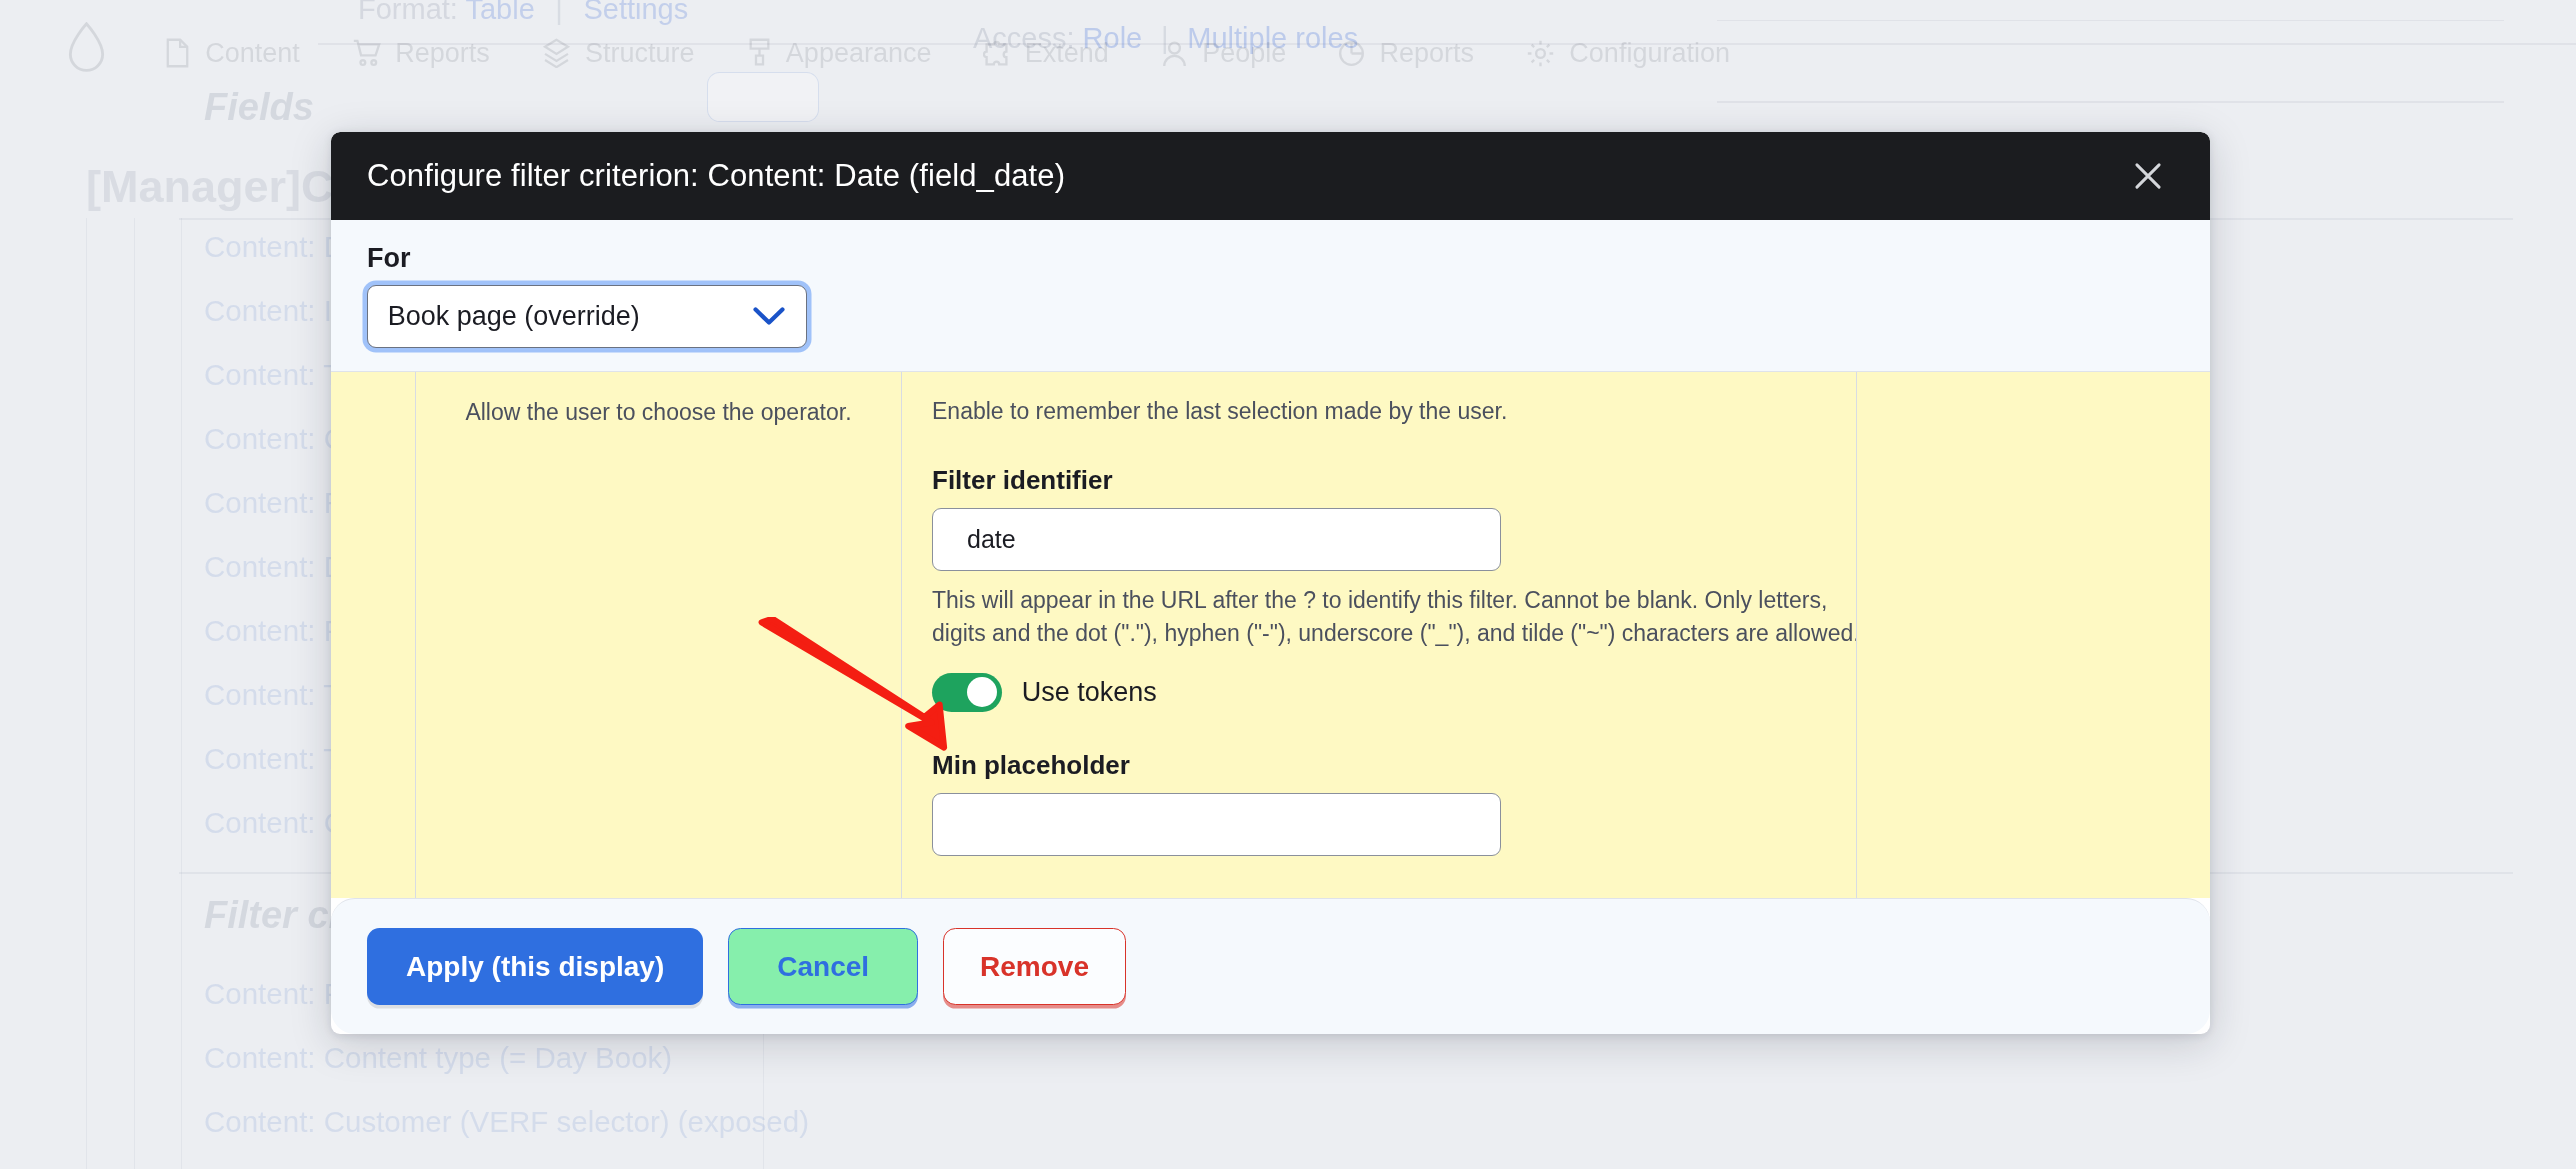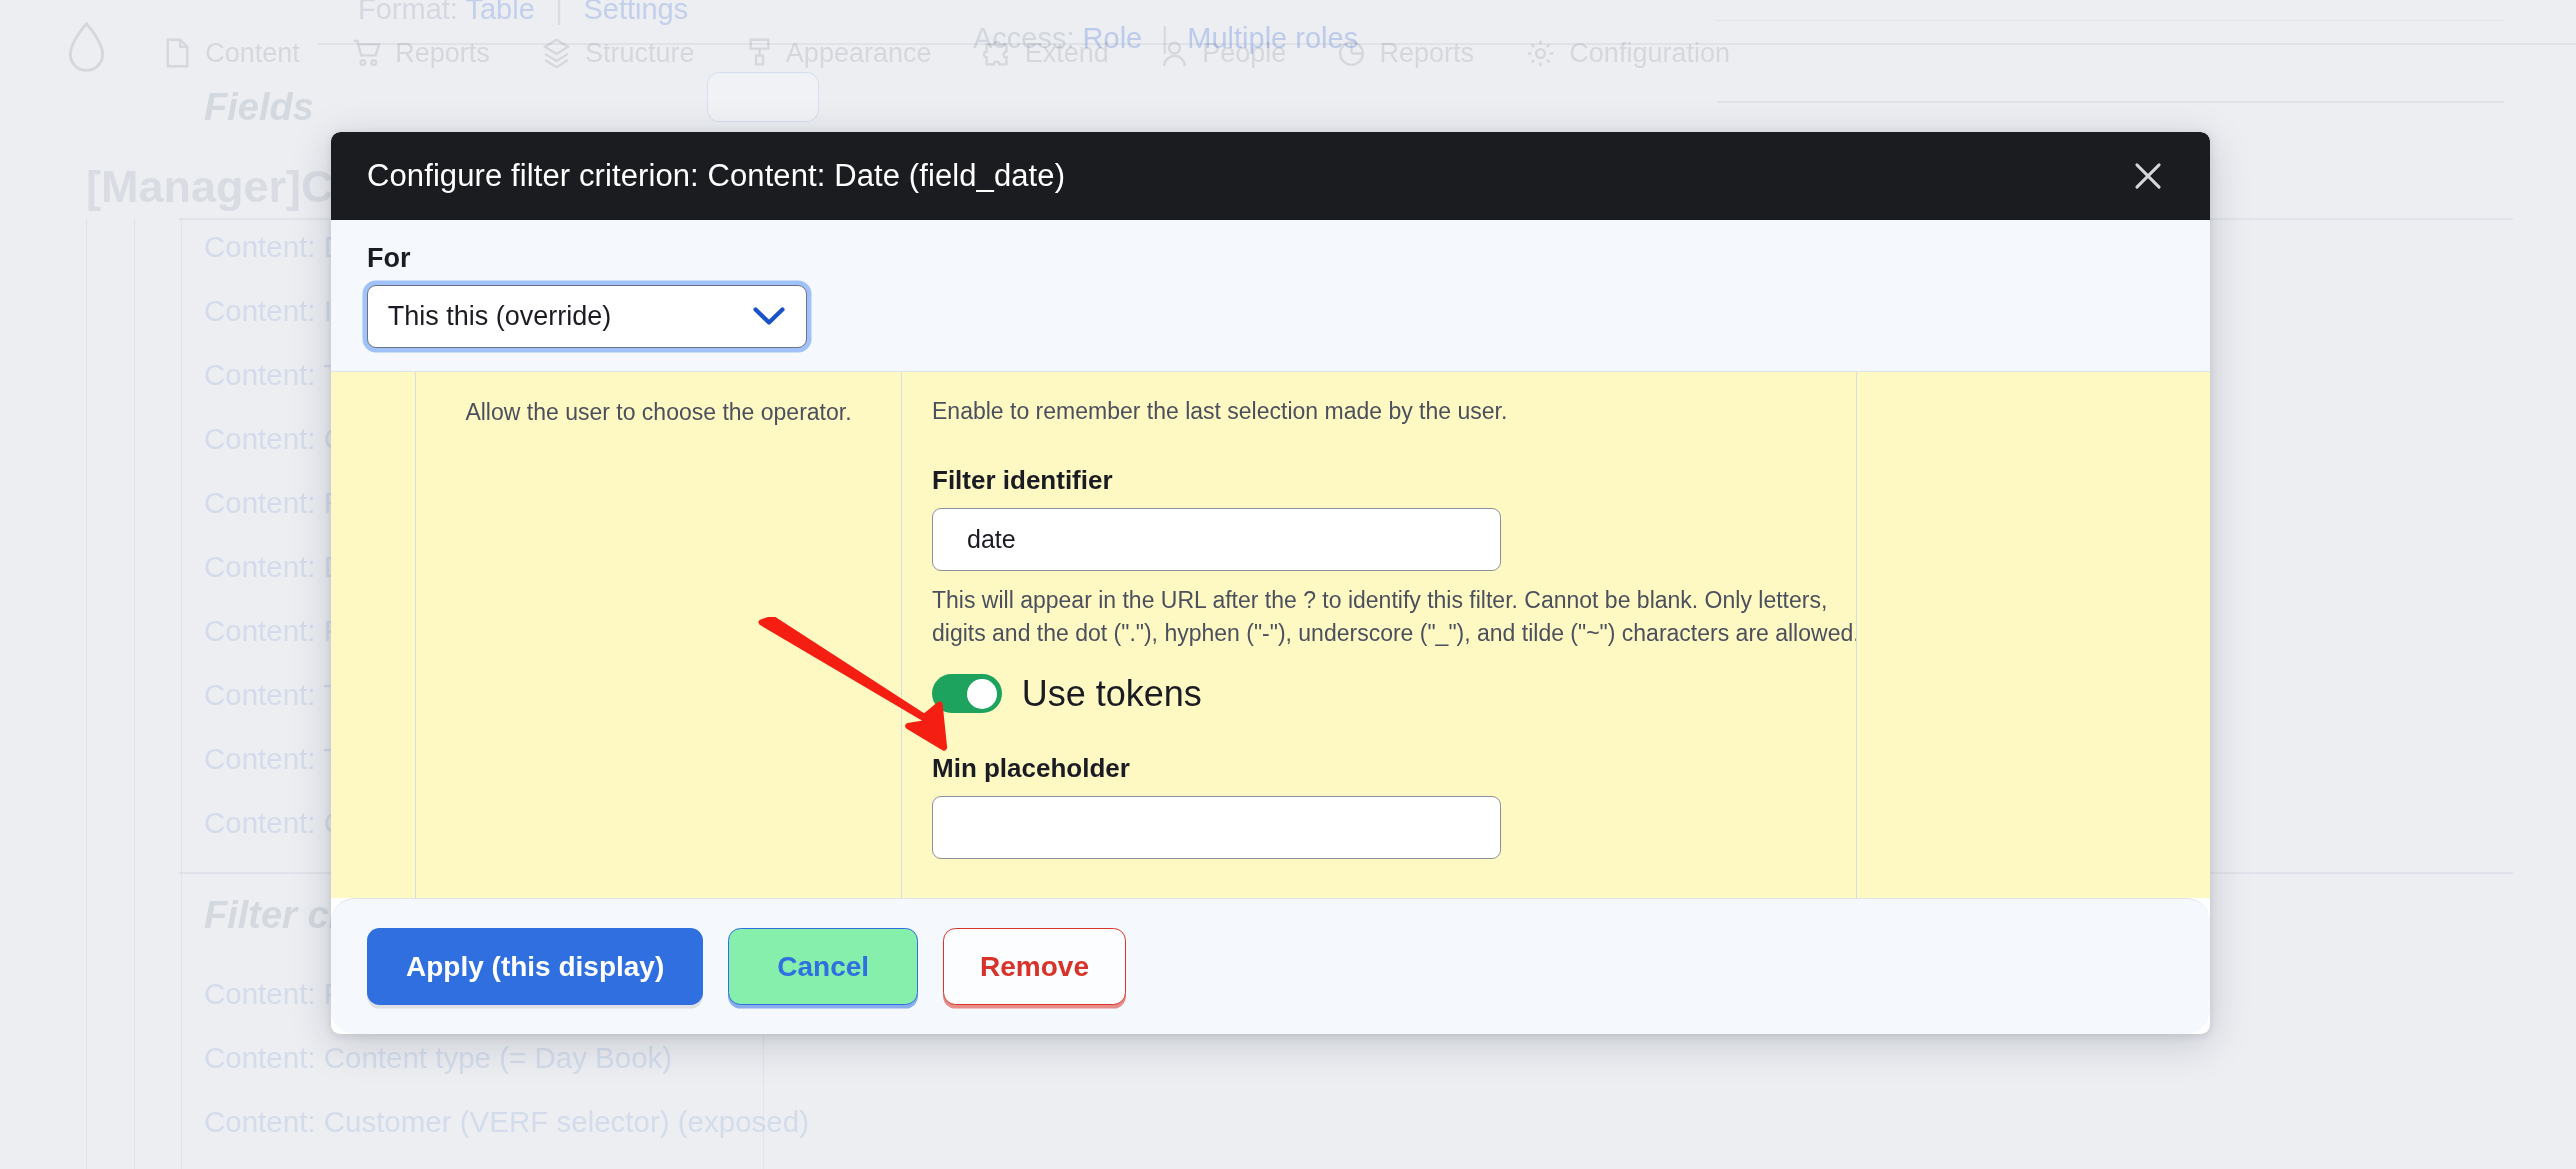--- a/index.html
+++ b/index.html
@@ -291,21 +291,21 @@
     cursor: pointer;
   }
   .toggle .knob {
     position: absolute;
     top: 4.5px; left: 35px;
     width: 30px; height: 30px;
     border-radius: 50%;
     background: #fff;
   }
   .toggle-label {
-    font-size: 36px;
+    font-size: 27px;
     color: #1b1c23;
   }
 
   .modal-footer {
     flex: none;
     height: 136px;
     background: #f5f9fd;
     border-top: 0.9px solid #dfe3ea;
     display: flex;
     align-items: center;
@@ -512,21 +512,21 @@
     <button class="close-btn">
       <svg width="38" height="38" viewBox="0 0 24 24" fill="none" stroke="#d4d6da" stroke-width="1.9" stroke-linecap="round">
         <path d="M5 5 19 19M19 5 5 19"></path>
       </svg>
     </button>
   </div>
 
   <div class="modal-for">
     <div class="for-label">For</div>
     <div class="select-wrap">
-      <span class="select-value">This this (override)</span>
+      <span class="select-value">Book page (override)</span>
       <span>
         <svg width="34" height="21.5" viewBox="0 0 19 12" fill="none" stroke="#1a53c8" stroke-width="2.4" stroke-linecap="round" stroke-linejoin="round">
           <path d="M2 2.5 9.5 9.8 17 2.5"></path>
         </svg>
       </span>
     </div>
   </div>
 
   <div class="modal-body">
 

